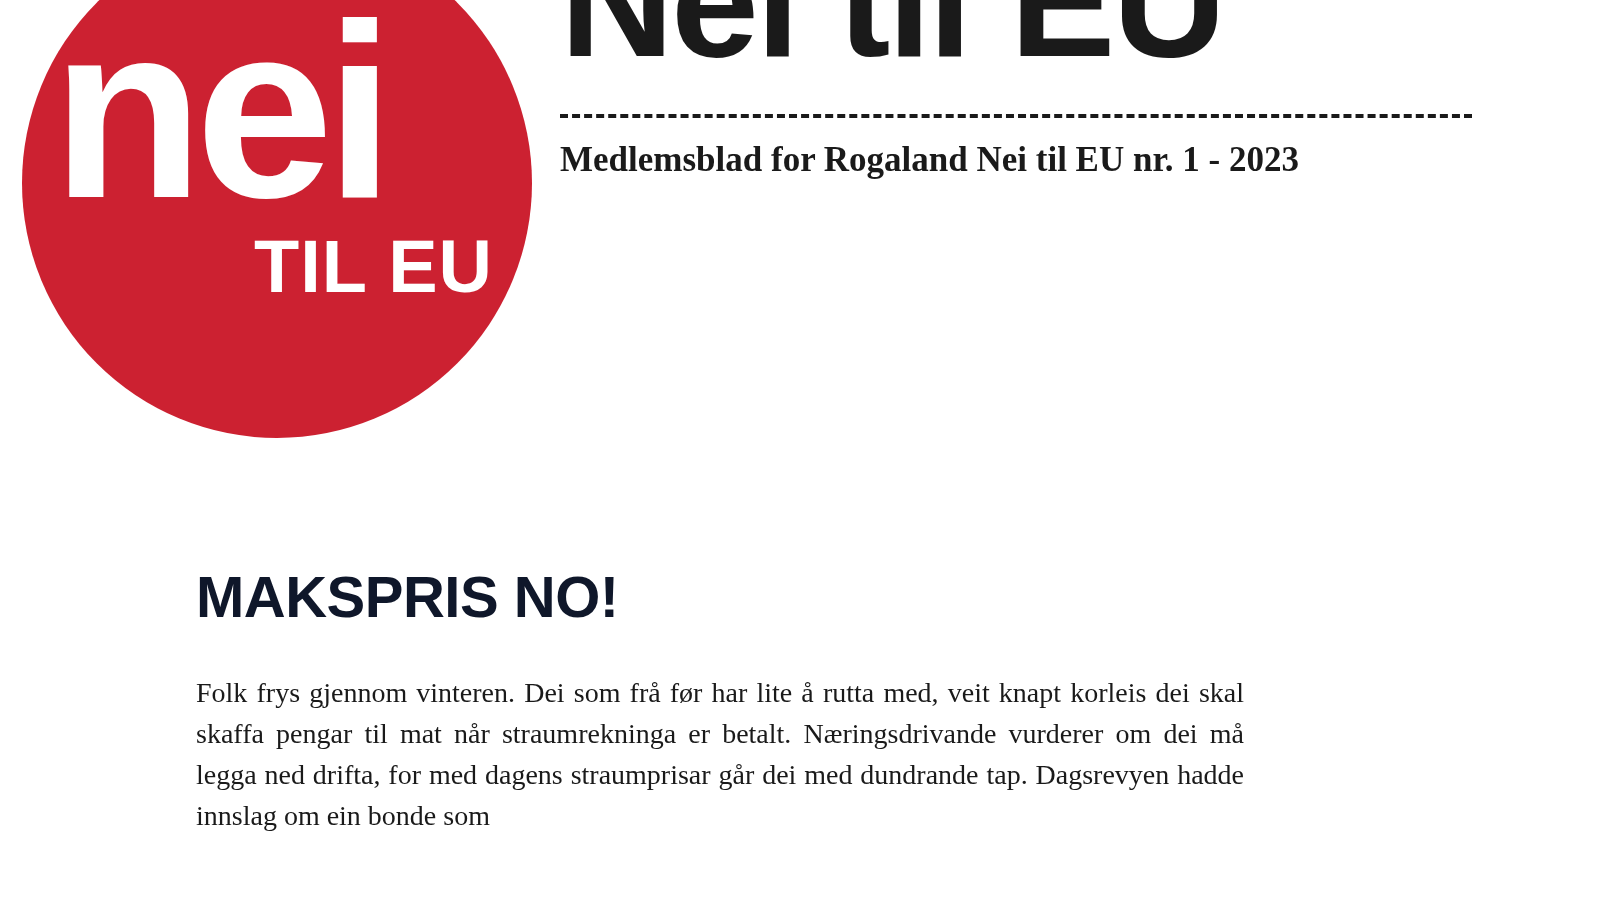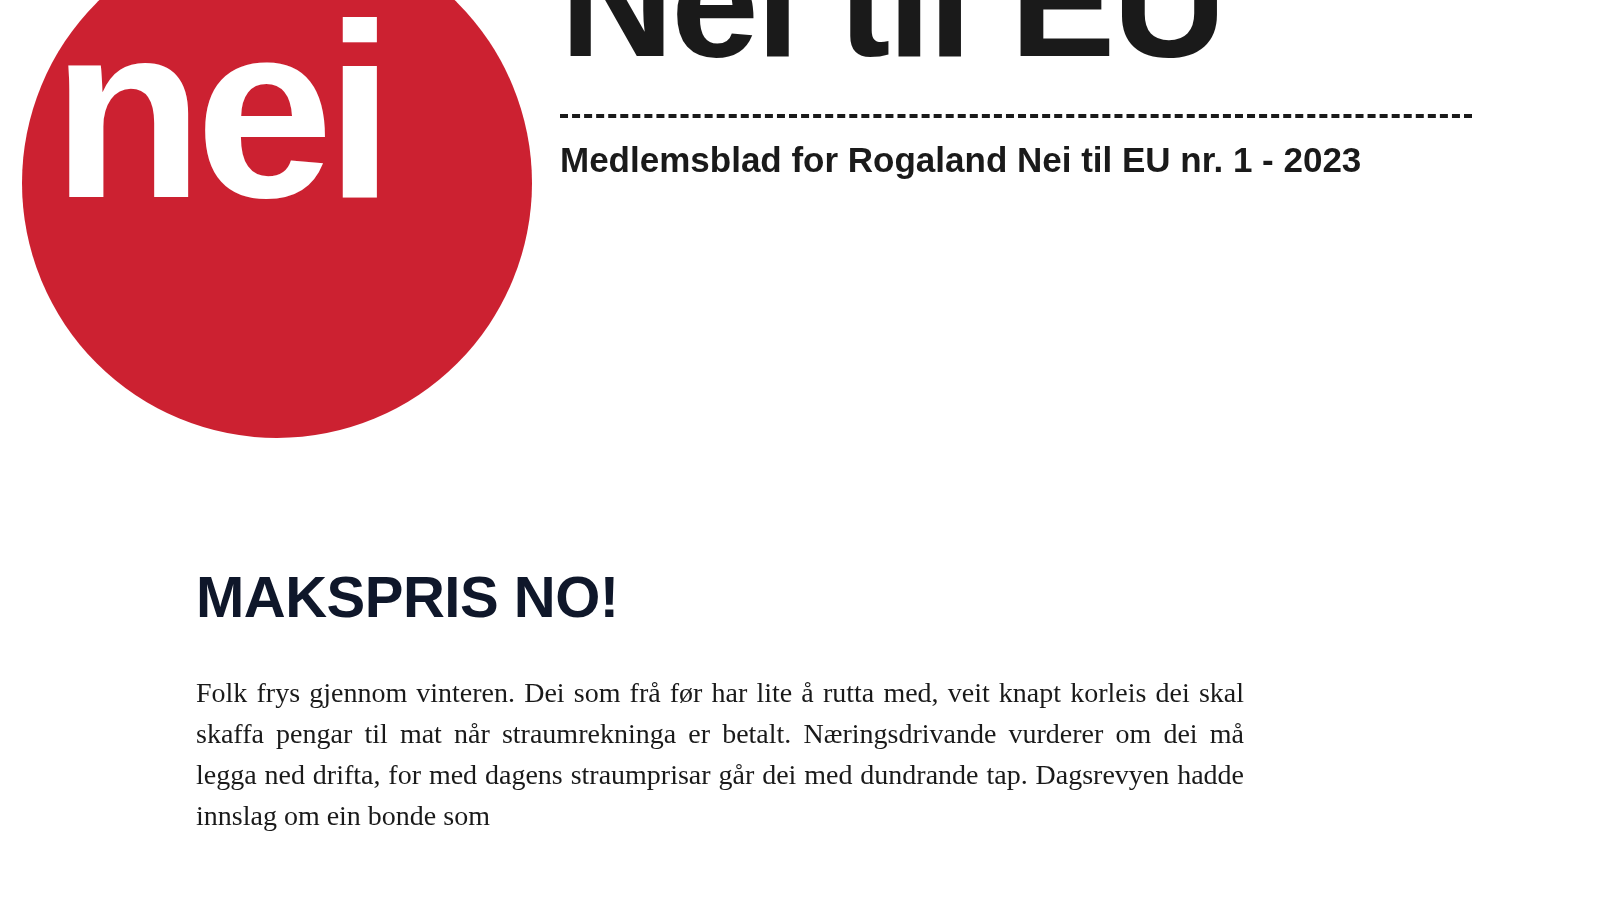--- a/index.html
+++ b/index.html
@@ -84,21 +84,21 @@
     white-space: nowrap;
   }
   .rule {
     margin-top: 34px;
     width: 912px;
     height: 0;
     border-top: 4px dashed #1a1a1a;
   }
   .subtitle {
     margin-top: 22px;
-    font-family: Liberation Sans, sans-serif;
+    font-family: Liberation Serif, serif;
     font-weight: bold;
     font-size: 35px;
     line-height: 40px;
     color: #1a1a1a;
     white-space: nowrap;
   }
 
   
   .article {
     position: absolute;
@@ -127,20 +127,21 @@
 </style>
 </head>
 <body>
 
 <div class="page">
 
   <div class="masthead">
 
     <div class="logo">
       <div class="logo-nei">nei</div>
+      <div class="logo-tileu">TIL EU</div>
     </div>
 
     <div class="title-block">
       <div class="pub-title">Nei til EU</div>
       <div class="rule"></div>
       <div class="subtitle">Medlemsblad for Rogaland Nei til EU nr. 1 - 2023</div>
     </div>
 
   </div>
 

